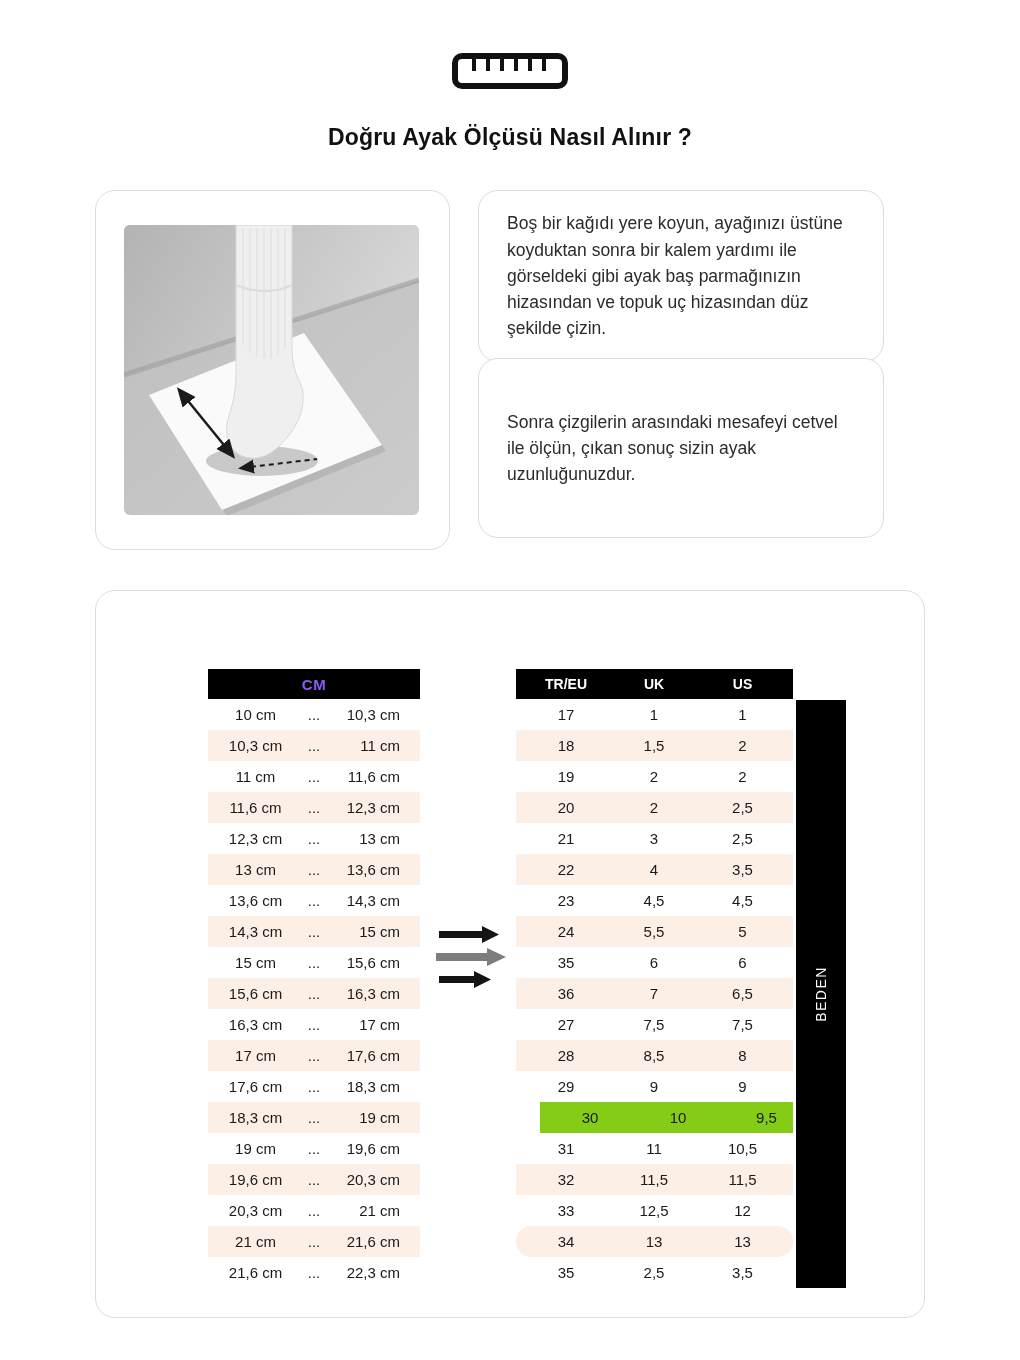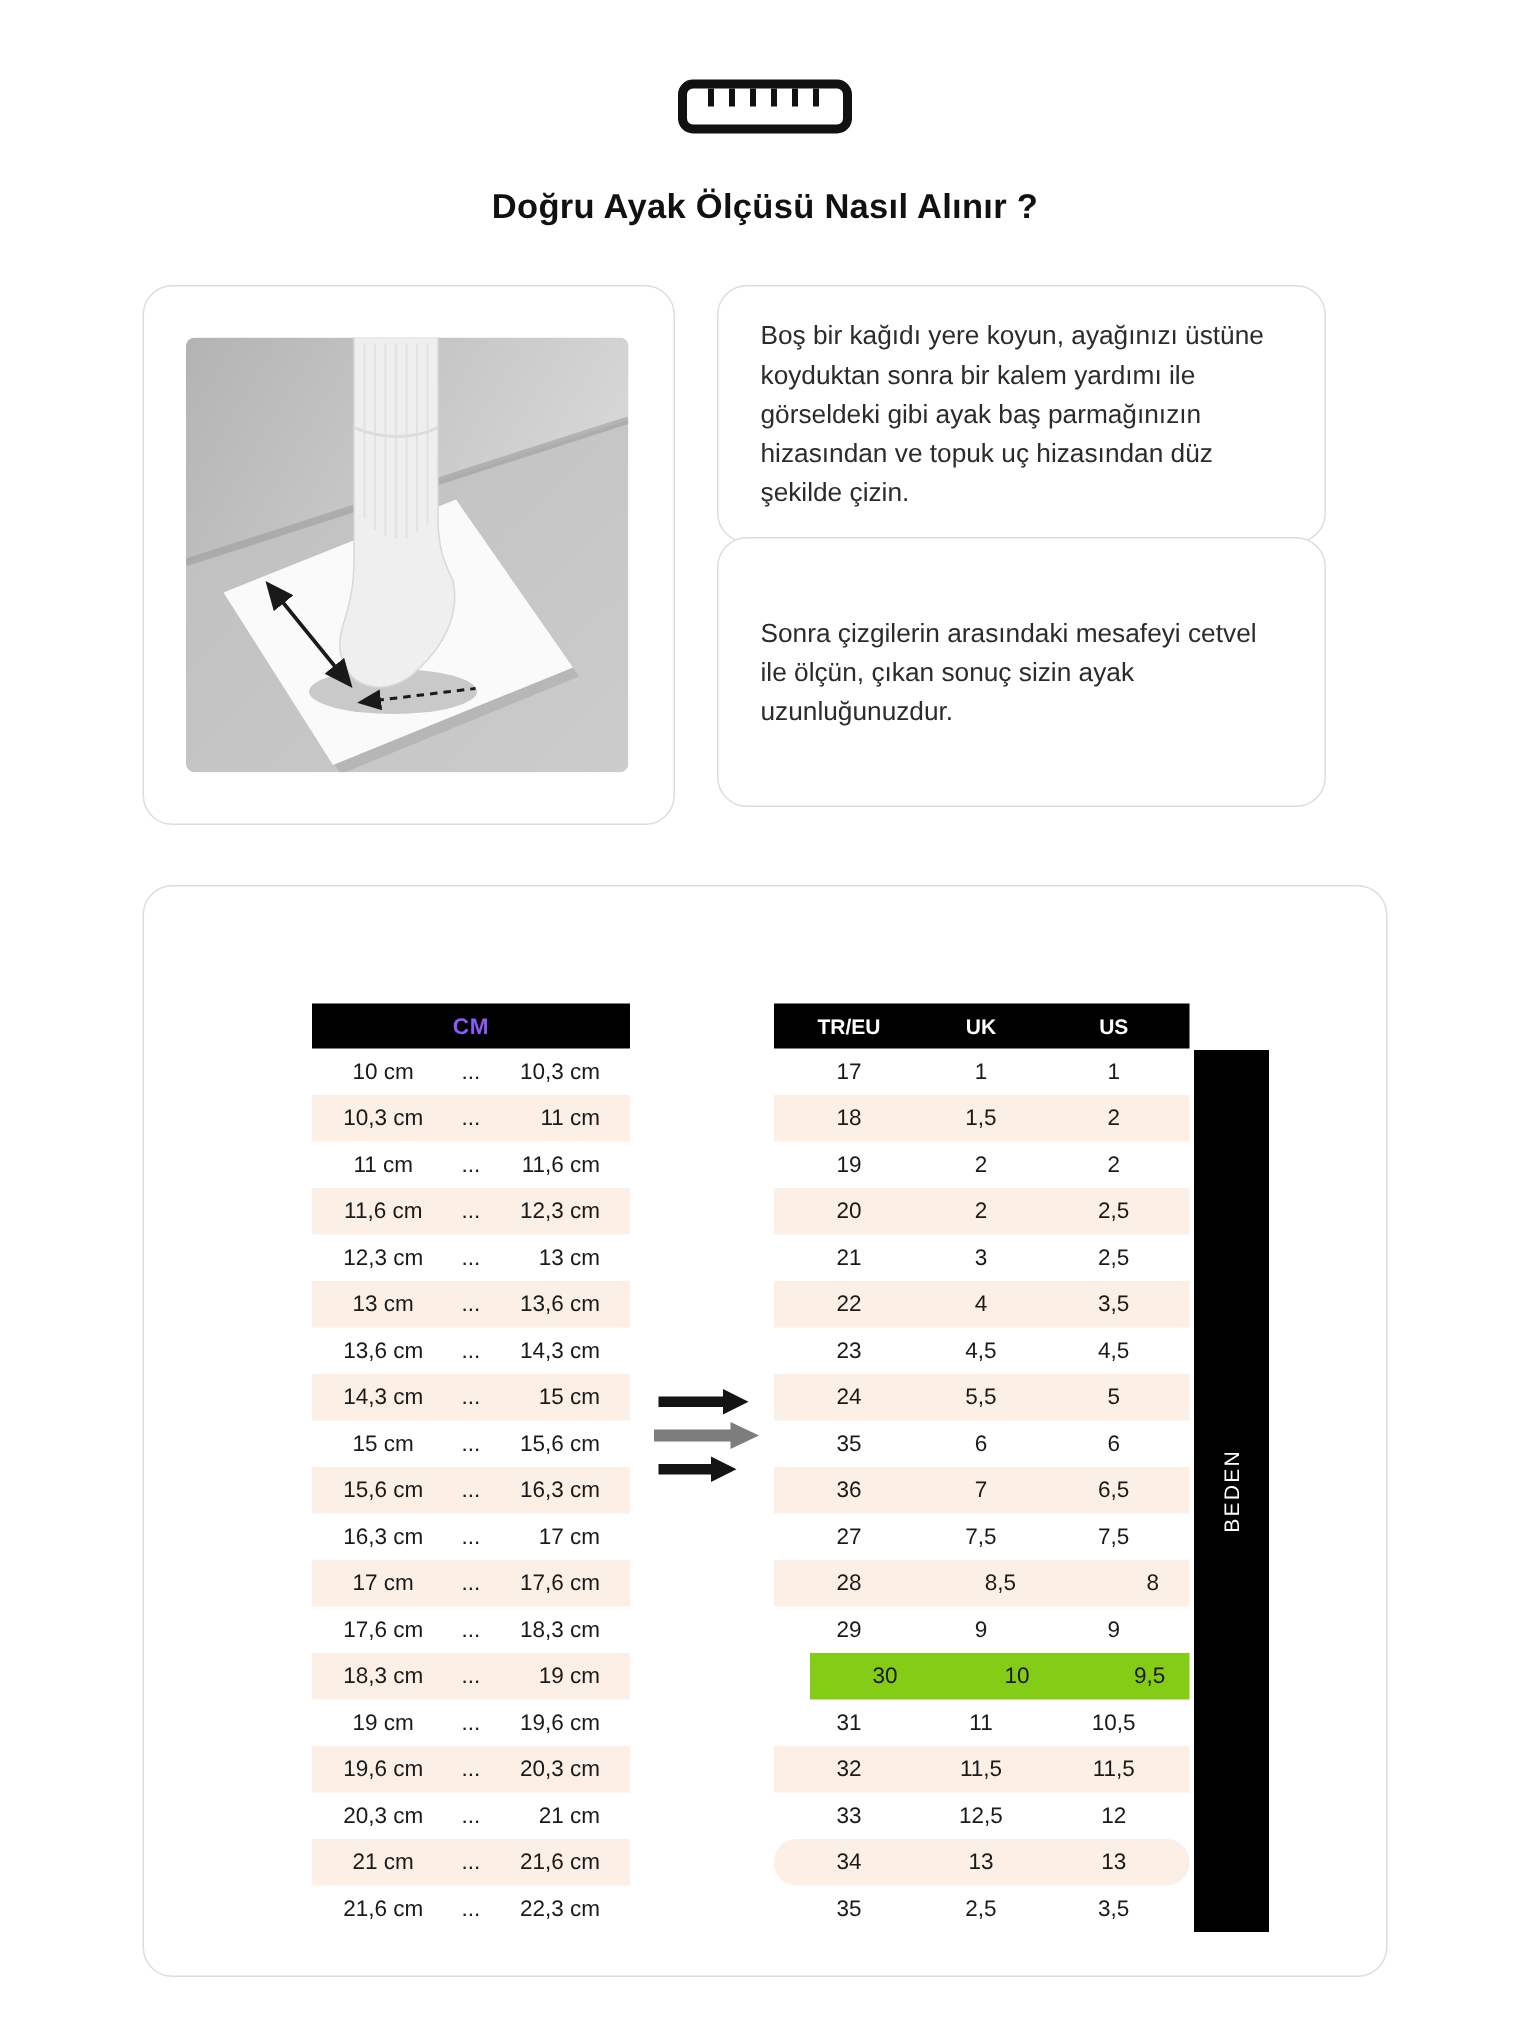--- a/index.html
+++ b/index.html
@@ -306,21 +306,21 @@
           <div class="srow" style="background: rgb(252, 239, 229);">
             <span>36</span>
             <span>7</span>
             <span>6,5</span>
           </div>
           <div class="srow">
             <span>27</span>
             <span>7,5</span>
             <span>7,5</span>
           </div>
-          <div class="srow" style="background: rgb(252, 239, 229); gap: 13px;">
+          <div class="srow" style="background: rgb(252, 239, 229);">
             <span>28</span>
             <span>8,5</span>
             <span>8</span>
           </div>
           <div class="srow">
             <span>29</span>
             <span>9</span>
             <span>9</span>
           </div>
           <div class="srow" style="background: #84cc16; margin-left: 24px;">

